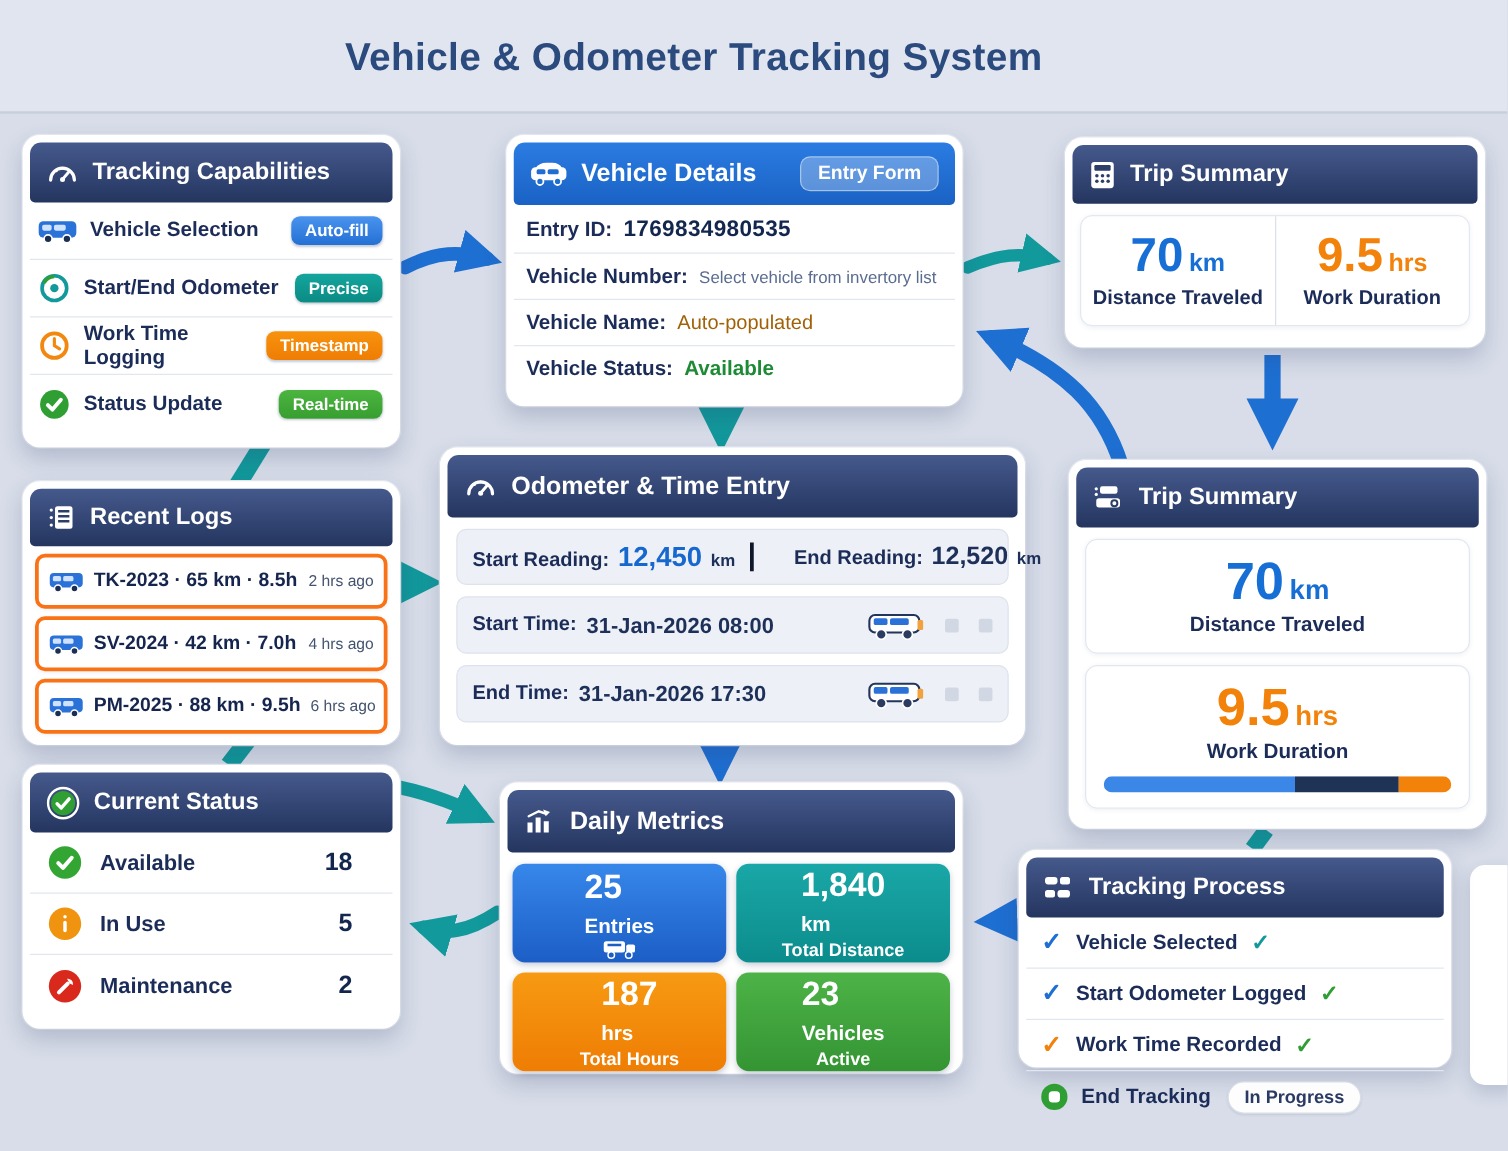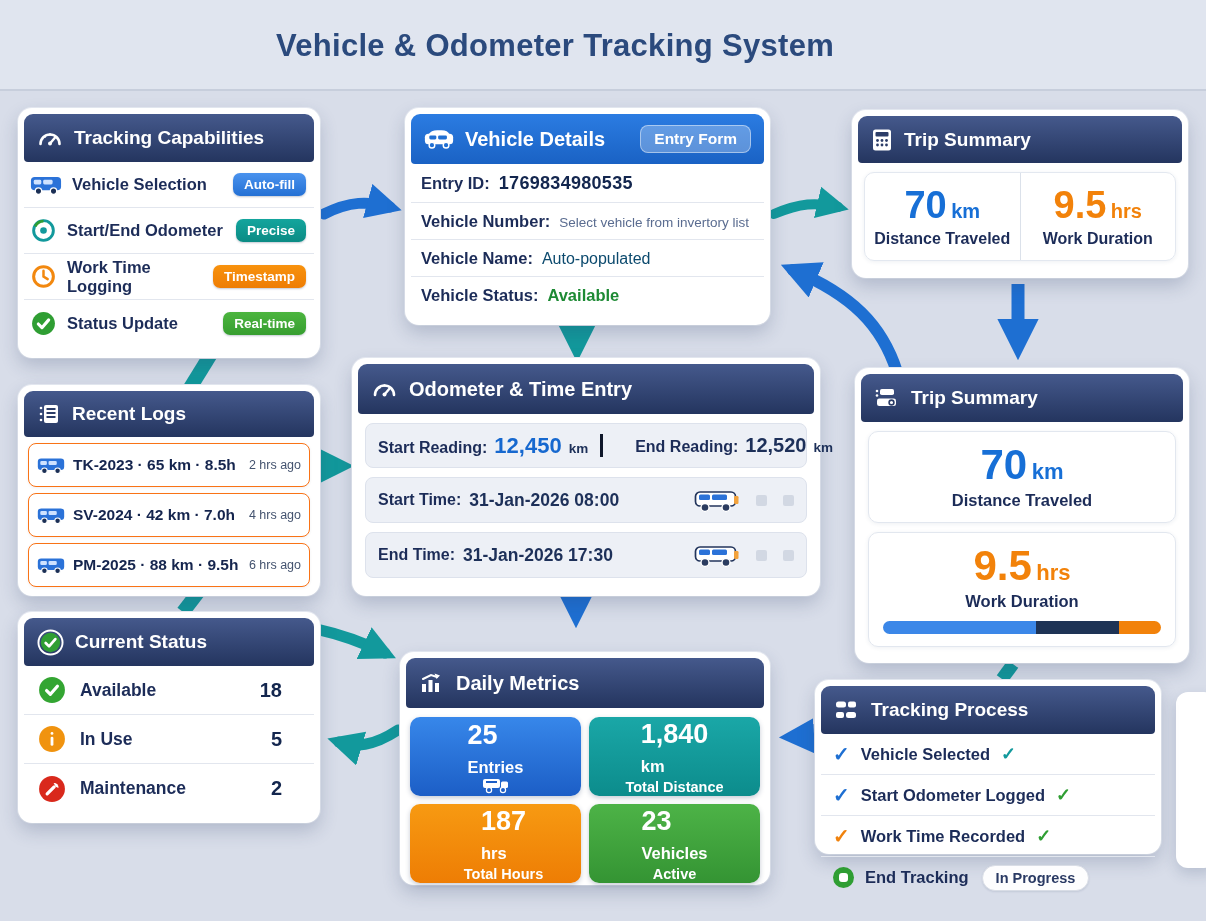--- a/index.html
+++ b/index.html
@@ -43,37 +43,37 @@
   .badge.b-orange { background:linear-gradient(180deg,#f8920d,#ee7d04); }
   .badge.b-green { background:linear-gradient(180deg,#4cb53f,#379e30); }
   
   #vd { left:405px; top:108px; width:365px; height:217px; }
   #vd .p-head { height:50px; font-size:20px; }
   .vd-badge { background:rgba(255,255,255,.28); border:1px solid rgba(255,255,255,.45); font-size:15.5px; font-weight:bold; padding:4px 13px; border-radius:8px; }
   .vd-row { display:flex; align-items:baseline; gap:9px; padding:9px 10px 8px; }
   .vd-label { font-weight:bold; font-size:16.5px; color:#1c2c58; white-space:nowrap; }
   .vd-val-strong { font-weight:bold; font-size:18px; color:#13264e; letter-spacing:.3px; }
   .vd-val-muted { font-size:13.5px; color:#5a6c90; }
-  .vd-val-plain { font-size:16px; color:#0c4a6e; }
+  .vd-val-plain { font-size:16px; color:#a16207; }
   .vd-val-green { font-size:16.5px; color:#1d8a34; font-weight:bold; }
   
   #ts1 { left:852px; top:110px; width:336px; height:168px; }
   #ts1 .p-head { height:47px; font-size:19px; }
   .ts1-card { display:flex; margin:9px 6px 4px; border:1px solid #e3e8f0; border-radius:10px; box-shadow:0 1px 4px rgba(40,60,100,.08); }
   .ts1-half { flex:1; text-align:center; padding:13px 4px 12px; }
   .ts1-half + .ts1-half { border-left:1px solid #dbe1ea; }
   .stat-big { font-size:38px; font-weight:bold; line-height:1; }
   .stat-unit { font-size:20px; font-weight:bold; }
   .stat-label { font-size:16px; font-weight:bold; color:#1c2c58; margin-top:6px; }
   .c-blue { color:#176fd6; } .c-orange { color:#f2820a; }
   
   #rl { left:18px; top:385px; width:302px; height:211px; }
   #rl .p-head { height:46px; font-size:19px; }
   .rl-row { display:flex; align-items:center; gap:8px; margin:6px 4px 0; padding:0 8px; height:44px;
-    border:1px solid #f97316; border-radius:8px; background:#fff; box-shadow:0 1px 3px rgba(40,60,100,.07); }
+    border:3px solid #f97316; border-radius:8px; background:#fff; box-shadow:0 1px 3px rgba(40,60,100,.07); }
   .rl-text { flex:1; font-weight:bold; font-size:15.5px; color:#15254e; white-space:nowrap; }
   .rl-time { font-size:12.5px; color:#44536f; white-space:nowrap; }
   
   #ot { left:352px; top:358px; width:468px; height:238px; }
   #ot .p-head { height:50px; font-size:20px; }
   .ot-body { padding:9px 7px 0; }
   .ot-row { background:#edf0f6; border:1px solid #dde2ec; border-radius:8px; display:flex; align-items:center; }
   .ot-readings { height:45px; margin-bottom:9px; }
   .ot-readhalf { flex:1; display:flex; align-items:baseline; gap:7px; padding:0 12px; }
   .ot-readhalf + .ot-readhalf { border-left:3px solid #0f172a;padding-left:32px; }
@@ -94,21 +94,21 @@
   .ts2-label { font-size:16.5px; font-weight:bold; color:#1c2c58; margin-top:5px; }
   .progress { display:flex; height:13px; border-radius:7px; overflow:hidden; margin:10px 4px 0; }
   .seg1 { width:55%; background:#3b87e8; } .seg2 { width:30%; background:#1e3355; } .seg3 { width:15%; background:#f2820a; }
   
   #cs { left:18px; top:612px; width:302px; height:211px; }
   #cs .p-head { height:48px; font-size:19px; }
   .cs-row { display:flex; align-items:center; gap:14px; height:49px; padding:0 14px; }
   .cs-label { flex:1; font-weight:bold; font-size:17.5px; color:#1c2c58; }
   .cs-count { font-weight:bold; font-size:20px; color:#13264e; padding-right:18px; }
   
-  #dm { left:400px; top:652px; width:370px; height:233px; }
+  #dm { left:400px; top:626px; width:370px; height:233px; }
   #dm .p-head { height:50px; font-size:20px; }
   .dm-grid { display:grid; grid-template-columns:1fr 1fr; gap:8px; padding:9px 4px 0; }
   .tile { border-radius:10px; height:79px; color:#fff; display:flex; flex-direction:column; align-items:center; justify-content:center; box-shadow:0 2px 5px rgba(30,50,90,.25); }
   .tile-blue { background:linear-gradient(180deg,#3787ea,#1c5ec6); }
   .tile-teal { background:linear-gradient(180deg,#1aa7a7,#0c8c8c); }
   .tile-orange { background:linear-gradient(180deg,#f79a12,#ee7d04);padding-left:16px; }
   .tile-green { background:linear-gradient(180deg,#4db347,#349433); }
   .tile-top { display:flex; align-items:baseline; gap:7px;flex-direction:column; }
   .tile-val { font-size:27px; font-weight:bold; }
   .tile-unit { font-size:16.5px; font-weight:bold; }

